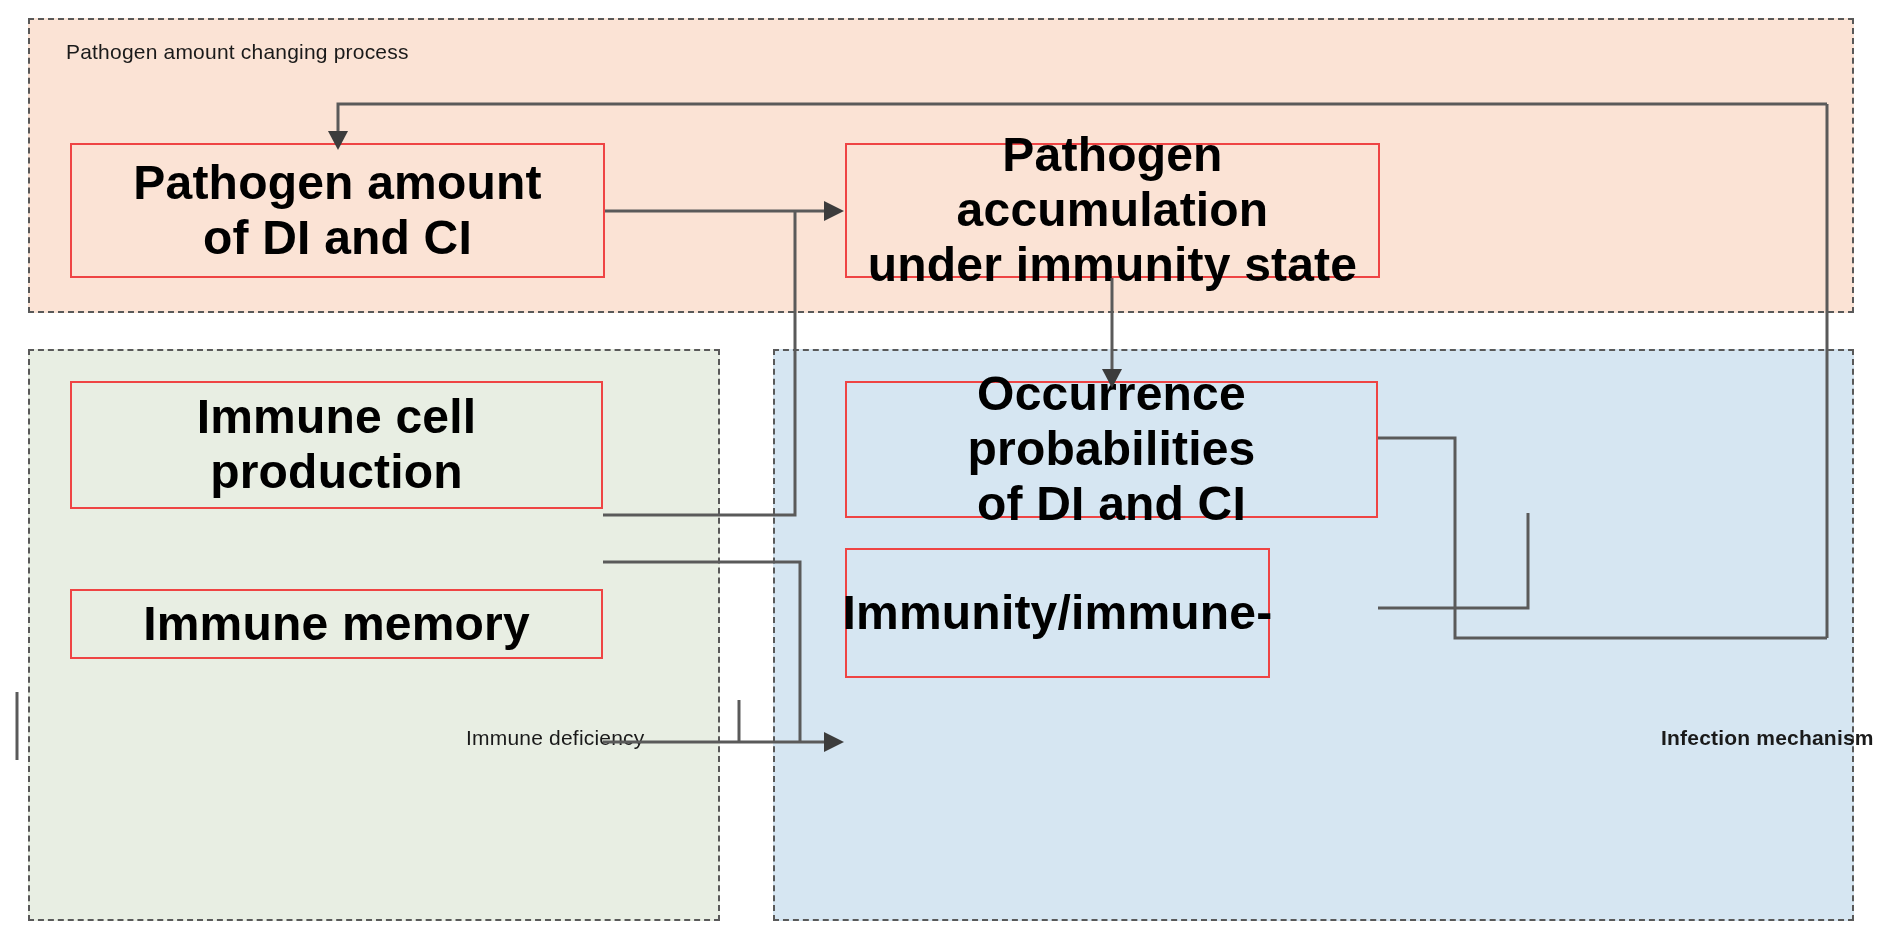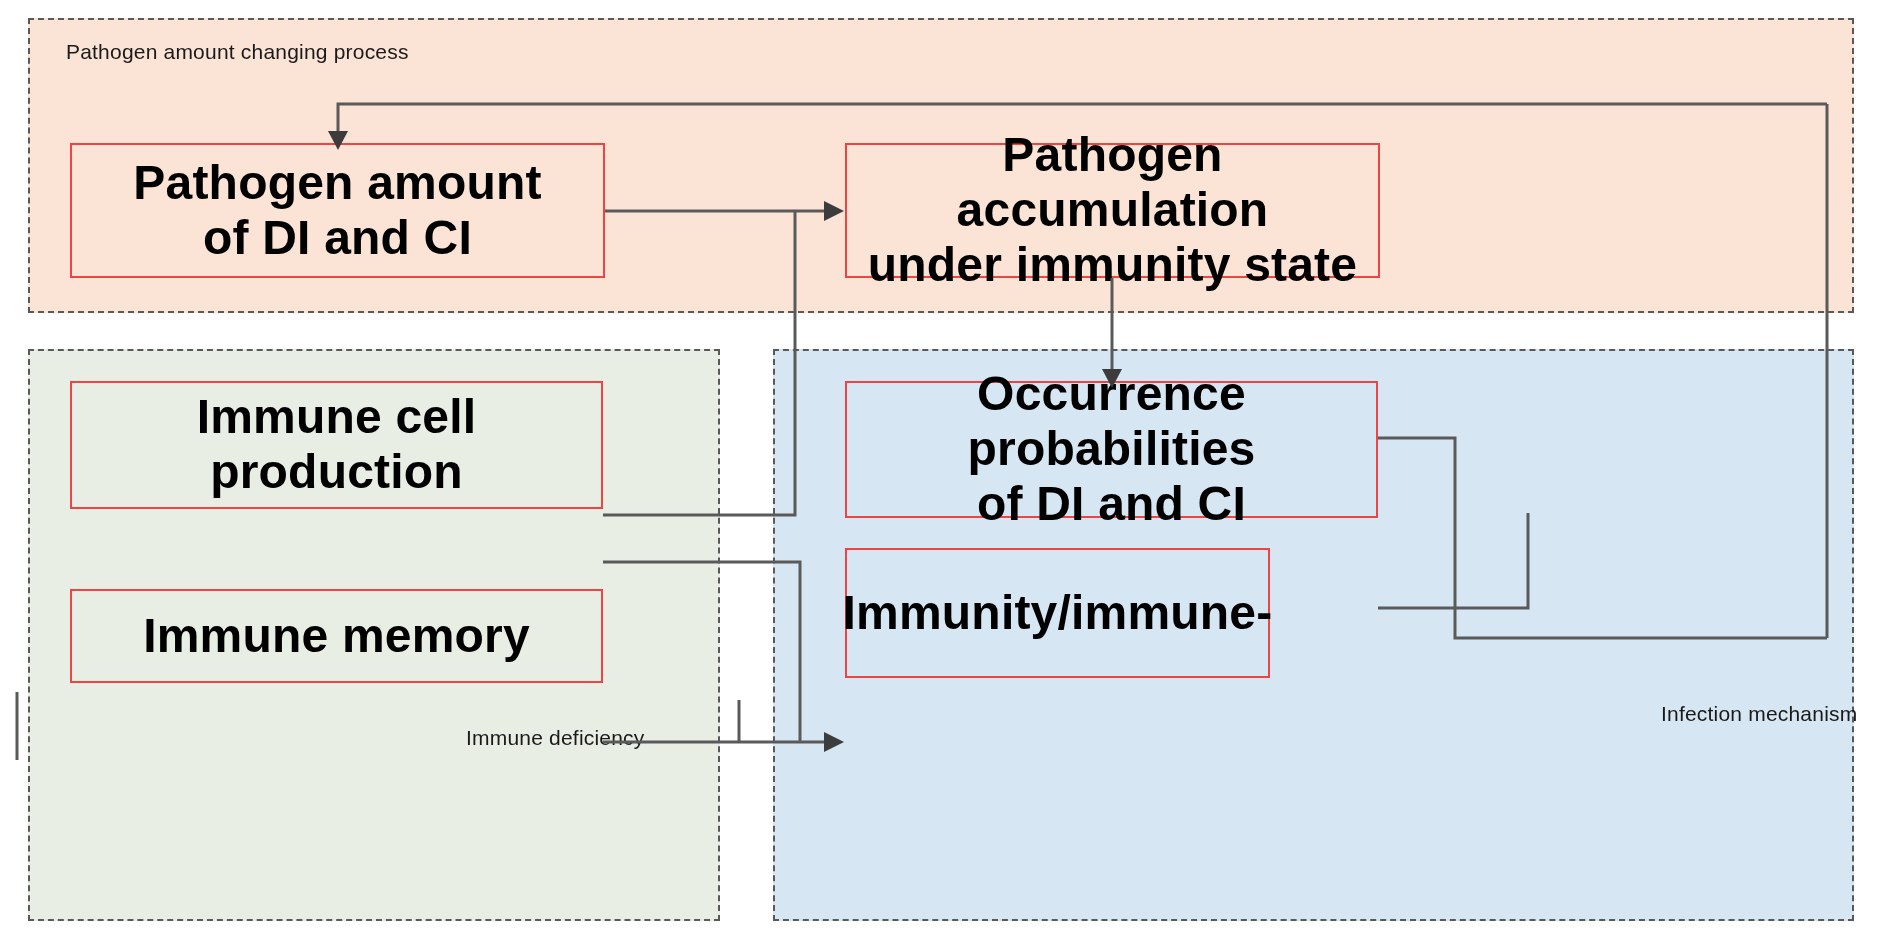--- a/index.html
+++ b/index.html
@@ -46,21 +46,21 @@
   }
   .group-label {
     position: absolute;
     font-size: 21px;
     color: #1a1a1a;
     letter-spacing: 0.2px;
     white-space: nowrap;
   }
   #label-pathogen { left: 66px; top: 40px; }
   #label-immune   { left: 466px; top: 726px; }
-  #label-infection{ left: 1661px; top: 702px; }
+  #label-infection{ left: 1661px; top: 726px; font-weight: bold; }
 
   
   .box {
     position: absolute;
     border: 2px solid #ef4444;
     box-sizing: border-box;
     display: flex;
     align-items: center;
     justify-content: center;
     text-align: center;
@@ -78,21 +78,21 @@
   #box-pathogen-amount {
     left: 70px;  top: 143px;  width: 535px;  height: 135px;
   }
   #box-pathogen-accum {
     left: 845px; top: 143px;  width: 535px;  height: 135px;
   }
   #box-immune-cell {
     left: 70px;  top: 381px;  width: 533px;  height: 128px;
   }
   #box-immune-memory {
-    left: 70px;  top: 589px;  width: 533px;  height: 94px;
+    left: 70px;  top: 589px;  width: 533px;  height: 70px;
   }
   #box-occurrence {
     left: 845px; top: 381px;  width: 533px;  height: 137px;
   }
   #box-immunity-def {
     left: 845px; top: 548px;  width: 425px;  height: 130px;
   }
 
   
   #connectors {

